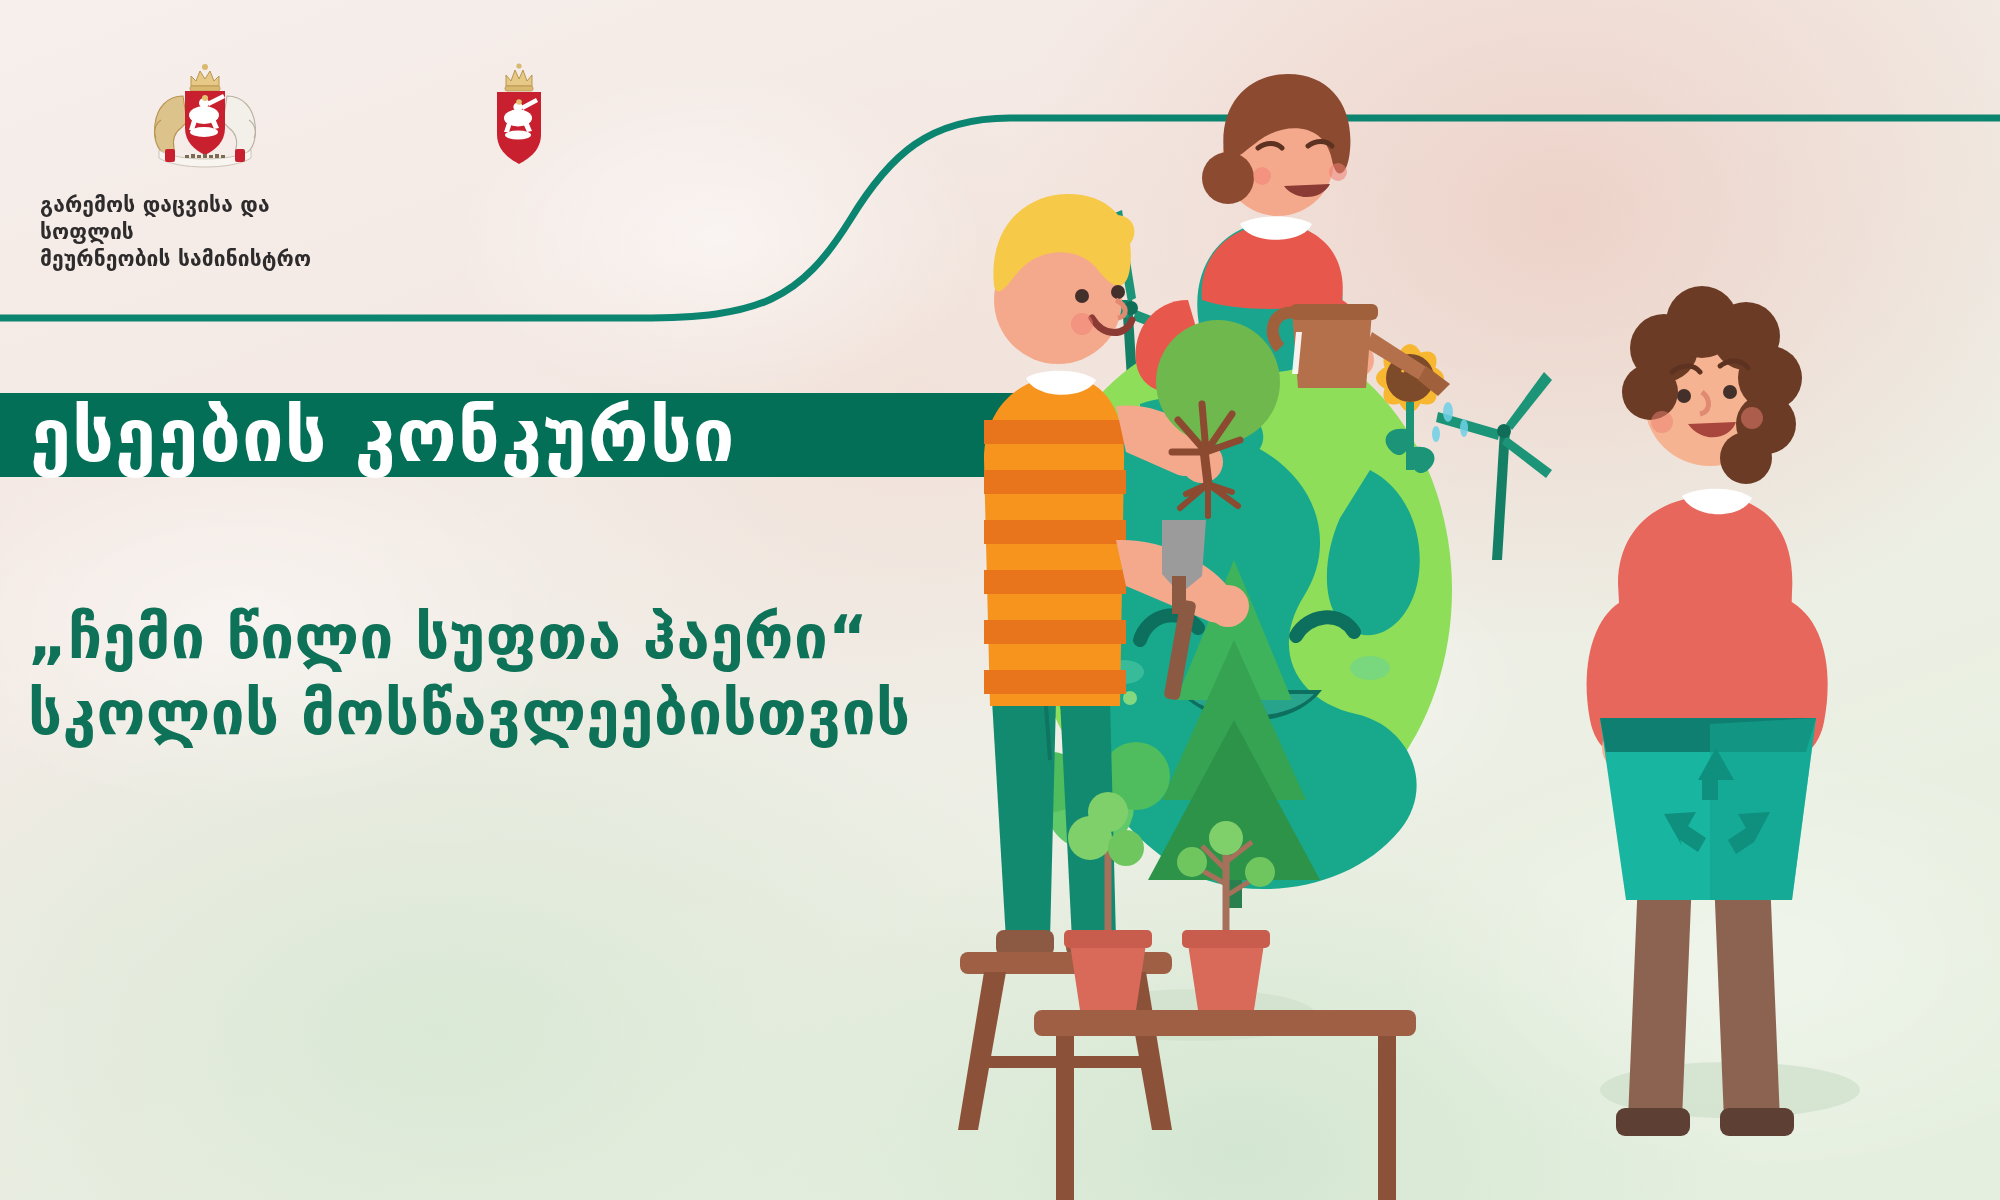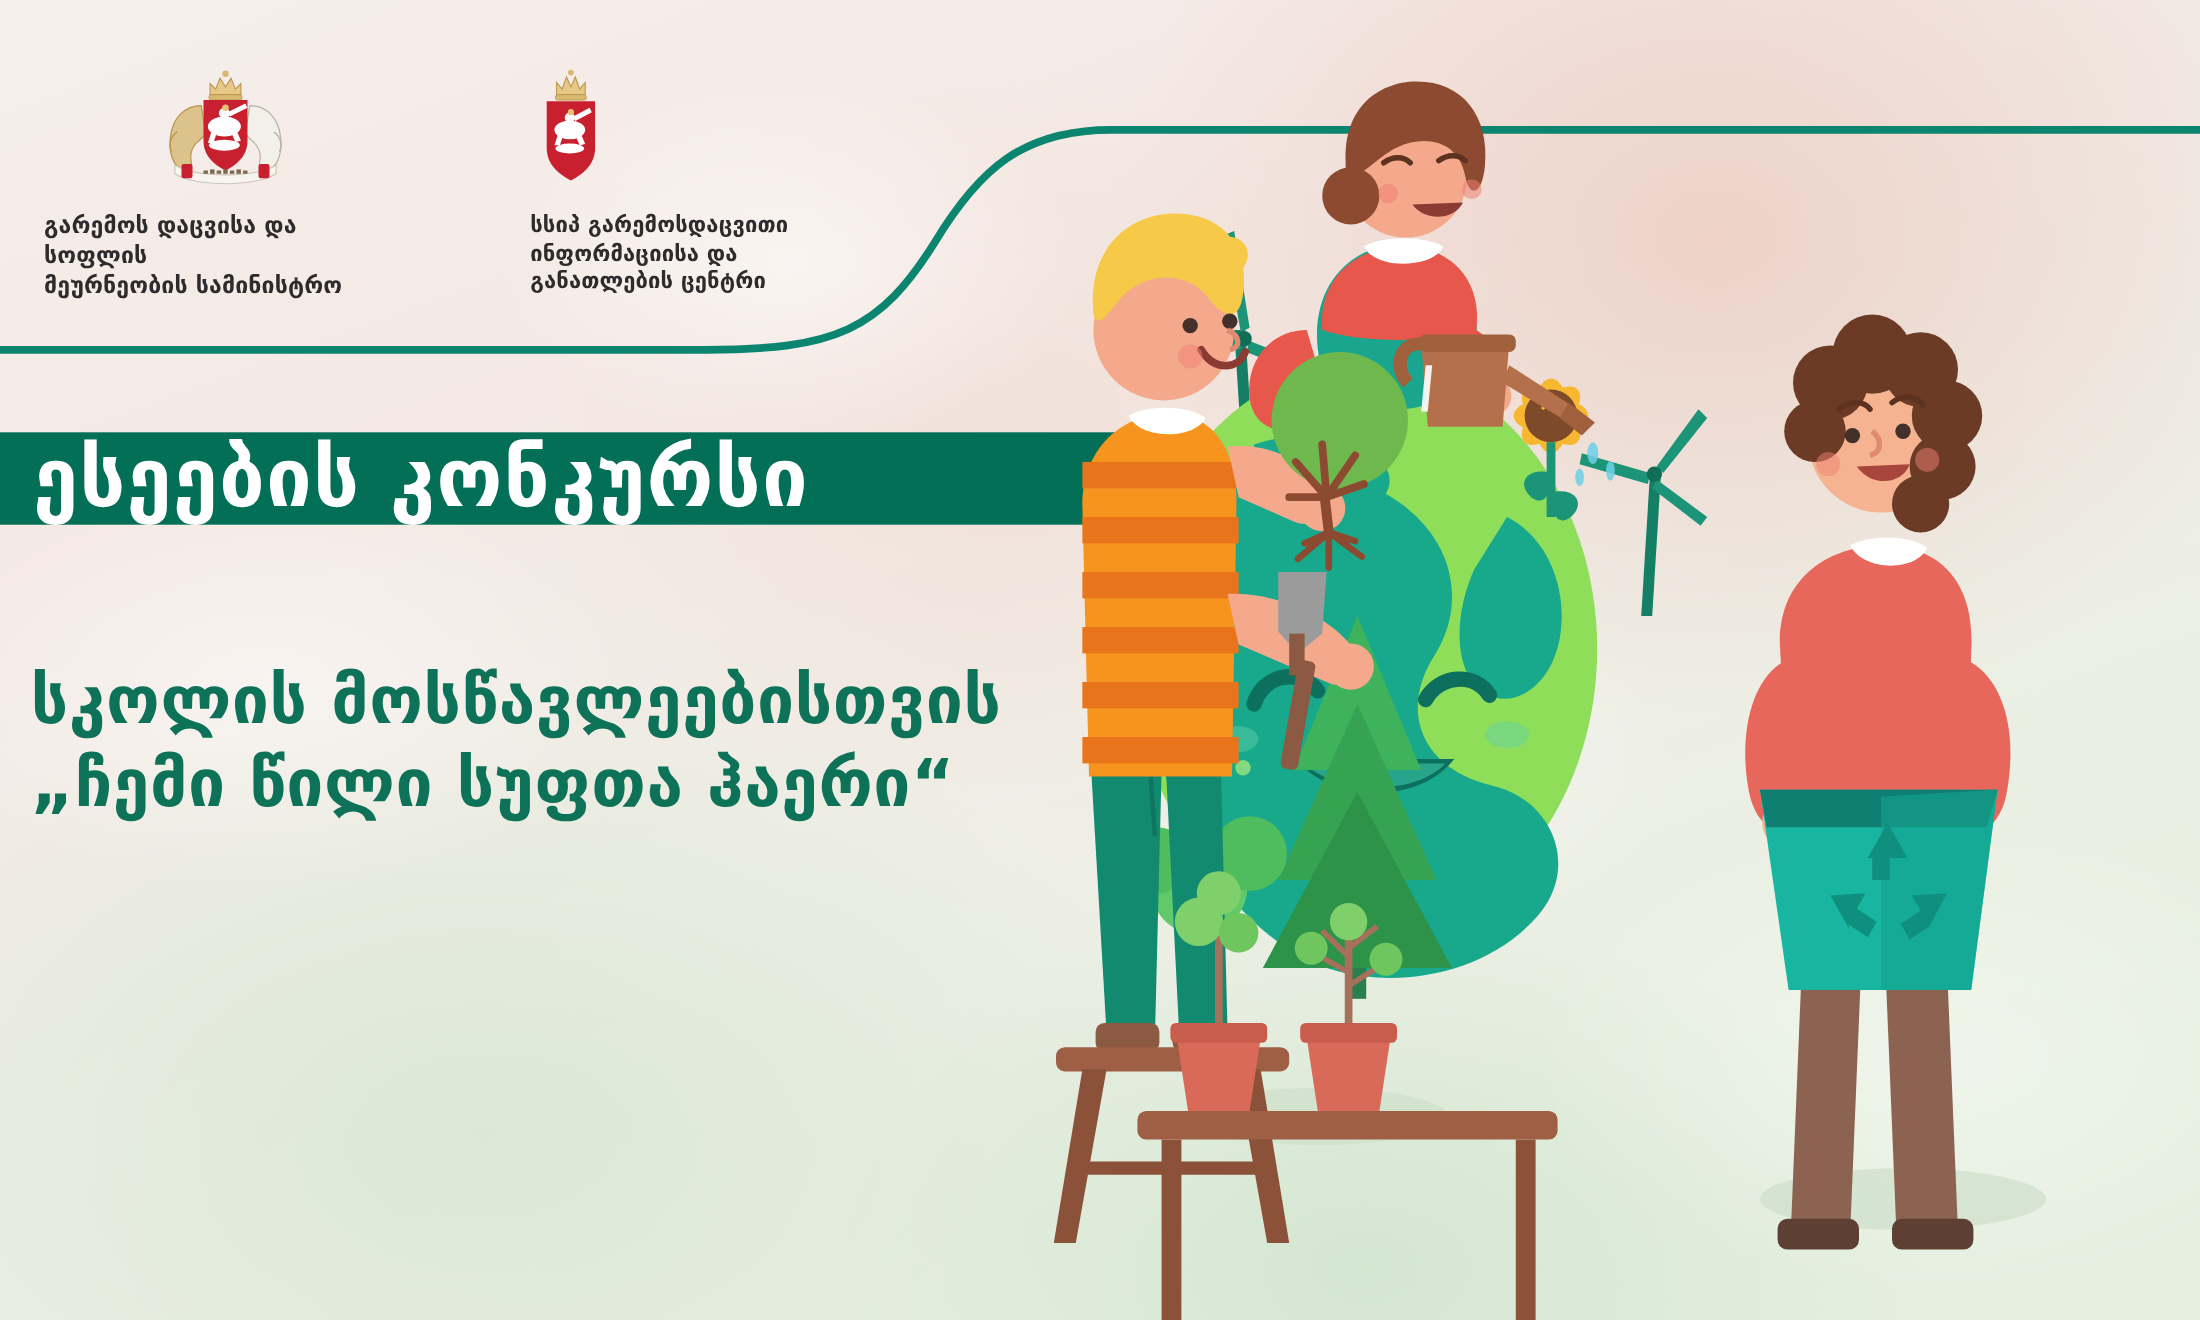--- a/index.html
+++ b/index.html
@@ -140,37 +140,32 @@
               <ellipse cx="30" cy="60" rx="14" ry="8.5"></ellipse>
               <path d="M20 62 L16 74 L21 74 L24 65 Z"></path>
               <path d="M39 61 L44 73 L39 74 L35 65 Z"></path>
               <circle cx="30" cy="49" r="4.6"></circle>
               <path d="M33 48 L48 40 L50 44 L35 52 Z"></path>
               <ellipse cx="30" cy="77" rx="13" ry="4.6"></ellipse>
               <circle cx="31" cy="44" r="2.8" fill="#e3c272"></circle>
             </g>
           </svg>
         </div>
-        <div class="org-name">
-          <div>სსიპ გარემოსდაცვითი</div>
-          <div>ინფორმაციისა და</div>
-          <div>განათლების ცენტრი</div>
-        </div>
       </div>
 
     </div>
   </div>
 
   <div class="banner">
     <h1>ესეების კონკურსი</h1>
   </div>
 
   <div class="subtitle">
+    <div>„ჩემი წილი სუფთა ჰაერი“</div>
     <div>სკოლის მოსწავლეებისთვის</div>
-    <div>„ჩემი წილი სუფთა ჰაერი“</div>
   </div>
 
 
   <svg class="illustration" viewBox="0 0 1060 1200">
 
     <ellipse cx="258" cy="1015" rx="118" ry="26" fill="#cfe0cb" opacity=".75"></ellipse>
     <ellipse cx="790" cy="1090" rx="130" ry="28" fill="#cfe0cb" opacity=".75"></ellipse>
 
     <g>
       <path d="M182 300 L196 520 L206 520 L192 300 Z" fill="#157f66"></path>

